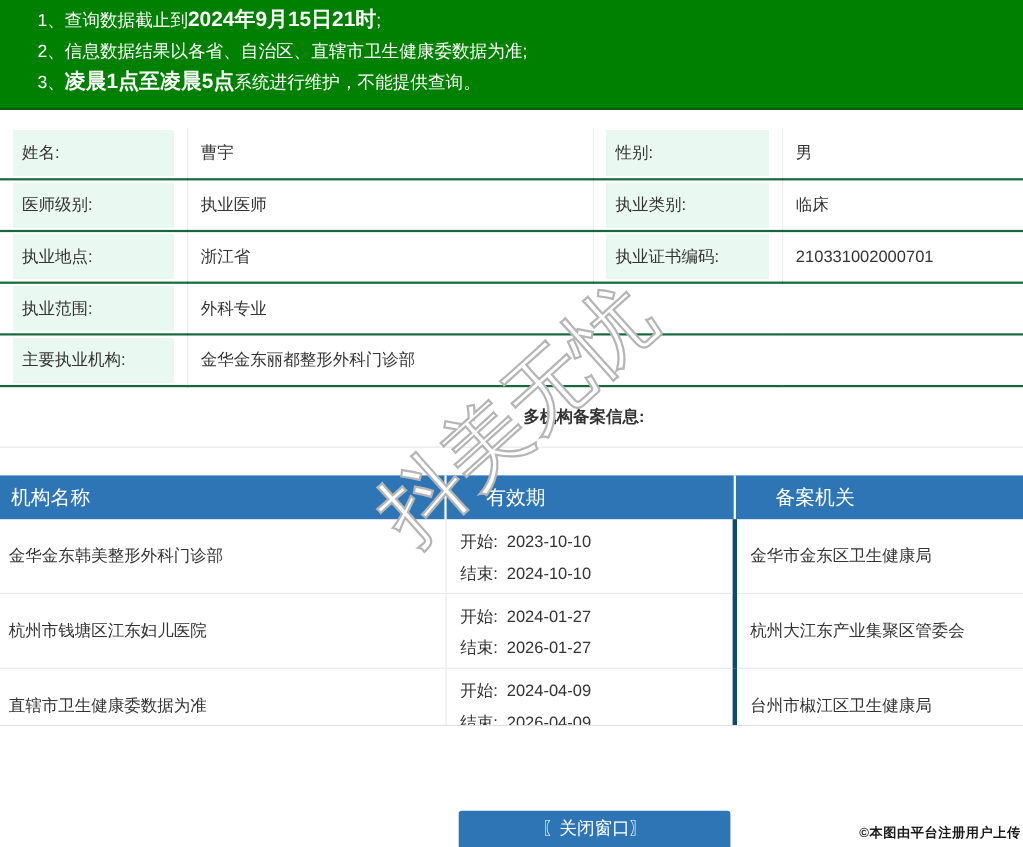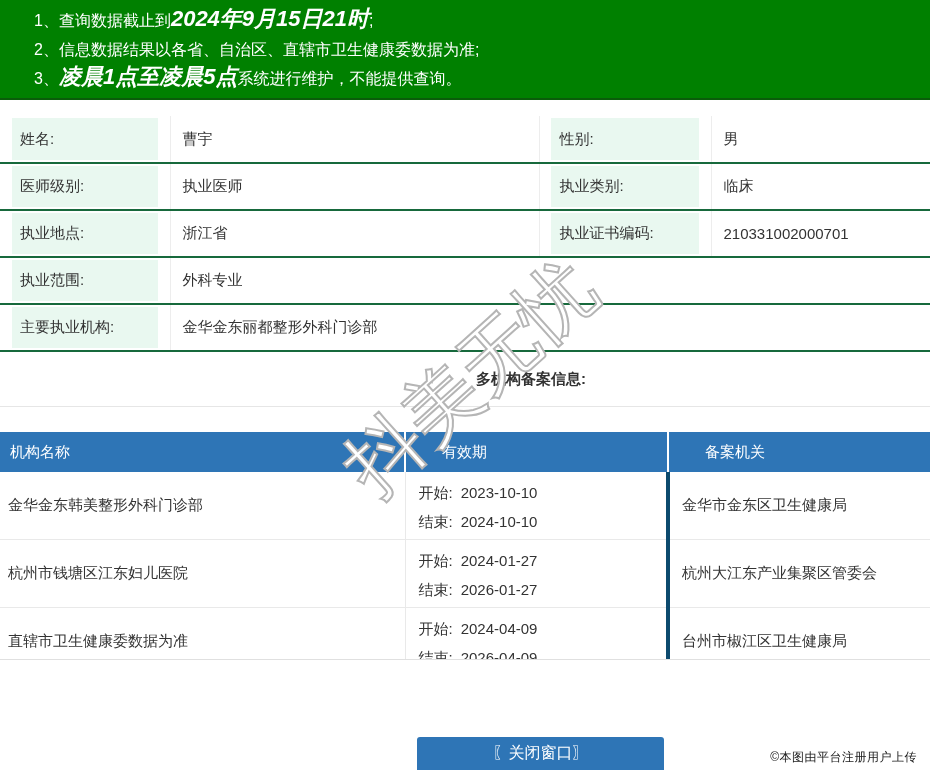--- a/index.html
+++ b/index.html
@@ -7,21 +7,21 @@
   body { font-family: "Liberation Sans", "DejaVu Sans", sans-serif; color: #333; }
   .page { position: relative; width: 930px; height: 770px; overflow: hidden; background: #fff; }
 
   
   .banner {
     width: 930px; height: 100px; background: #008000;
     border-bottom: 2px solid #0a5c0a;
     padding: 5px 10px 0 34px; color: #fff;
   }
   .notice-line { font-size: 16px; line-height: 27px; white-space: nowrap; }
-  .notice-line b { font-weight: bold; font-size: 22px; font-style: italic; }
+  .notice-line b { font-weight: bold; font-size: 19px; }
 
   
   .info-table {
     width: 930px; border-collapse: collapse; table-layout: fixed;
     margin-top: 16px; font-size: 15px;
   }
   .info-table tr { border-bottom: 2px solid #17693c; }
   .info-table td { height: 47px; vertical-align: middle; }
   .info-table td.lbl {
     background: #e9f8f0; background-clip: content-box; padding: 2px 12px;
@@ -39,21 +39,21 @@
   }
   .section-heading span { font-weight: bold; font-size: 15px; color: #333; }
 
   
   .filing-clip {
     width: 930px; height: 228px; overflow: hidden; margin-top: 25px;
     border-bottom: 1px solid #e0e0e0;
   }
   .filing-table { width: 930px; border-collapse: collapse; table-layout: fixed; font-size: 15px; }
   .filing-table th {
-    background: #2e75b6; color: #fff; font-weight: normal; font-size: 15px;
+    background: #2e75b6; color: #fff; font-weight: normal; font-size: 18px;
     height: 40px; text-align: left; padding-left: 10px;
   }
   .filing-table th + th { border-left: 2px solid #fff; padding-left: 36px; }
   .filing-table td { vertical-align: middle; }
   .filing-table tr.frow td { height: 67px; }
   .filing-table tr.frow + tr.frow td { border-top: 1px solid #e9e9e9; height: 68px; }
   .filing-table td.c1 { padding-left: 8px; border-right: 1px solid #e9e9e9; }
   .filing-table td.c2 { padding-left: 13px; border-right: 4px solid #0c4a6e; }
   .filing-table td.c3 { padding-left: 12px; }
   .dates { padding-top: 4px; }
@@ -63,21 +63,21 @@
   
   .close-btn {
     position: absolute; left: 417px; top: 737px; width: 247px; height: 40px;
     background: #2e75b6; border: none; border-radius: 3px; color: #fff;
     font-size: 16px; font-family: "Liberation Sans", "DejaVu Sans", sans-serif;
     padding: 0 0 8px 0; cursor: pointer;
   }
 
   
   .copyright {
-    position: absolute; right: 13px; top: 749px; font-size: 12px; font-weight: normal;
+    position: absolute; right: 2px; top: 749px; font-size: 12px; font-weight: bold;
     color: #1a1a1a; letter-spacing: 0.5px;
     text-shadow: -1px -1px 0 #fff, 1px -1px 0 #fff, -1px 1px 0 #fff, 1px 1px 0 #fff;
     z-index: 6;
   }
 
   
   .watermark {
     position: absolute; left: 318px; top: 340px; z-index: 5;
     transform: rotate(-42deg); transform-origin: center center;
     font-size: 76px; line-height: 76px; white-space: nowrap;

